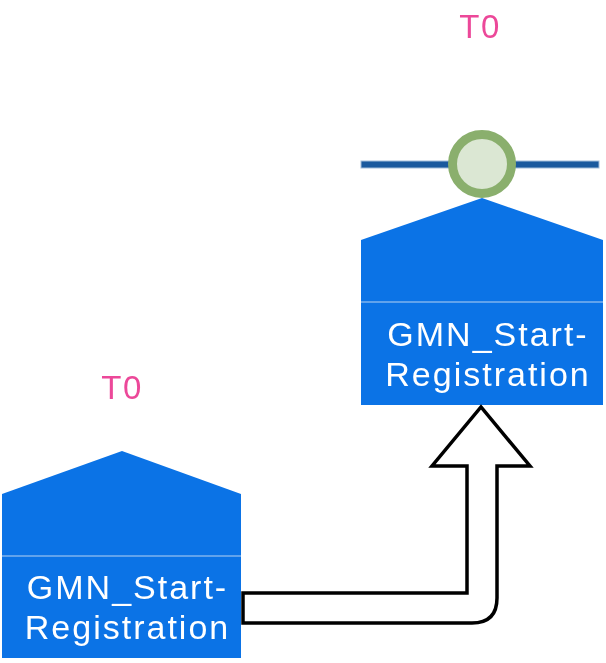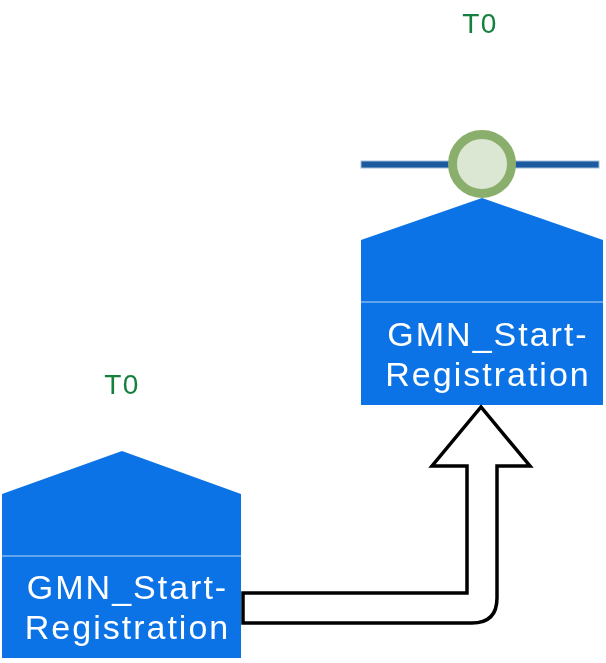--- a/index.html
+++ b/index.html
@@ -17,24 +17,24 @@
   }
   .canvas svg {
     position: absolute;
     left: 0;
     top: 0;
   }
   .t0-label {
     position: absolute;
     width: 120px;
     text-align: center;
-    font-size: 28px;
+    font-size: 33px;
     letter-spacing: 1.5px;
     line-height: 1.1;
-    color: #15803d;
+    color: #ec4899;
     white-space: nowrap;
   }
   .t0-right { left: 420px; top: 9px; }
   .t0-left  { left: 62px;  top: 370px; }
   .block-label {
     position: absolute;
     display: flex;
     flex-direction: column;
     justify-content: center;
     align-items: center;

